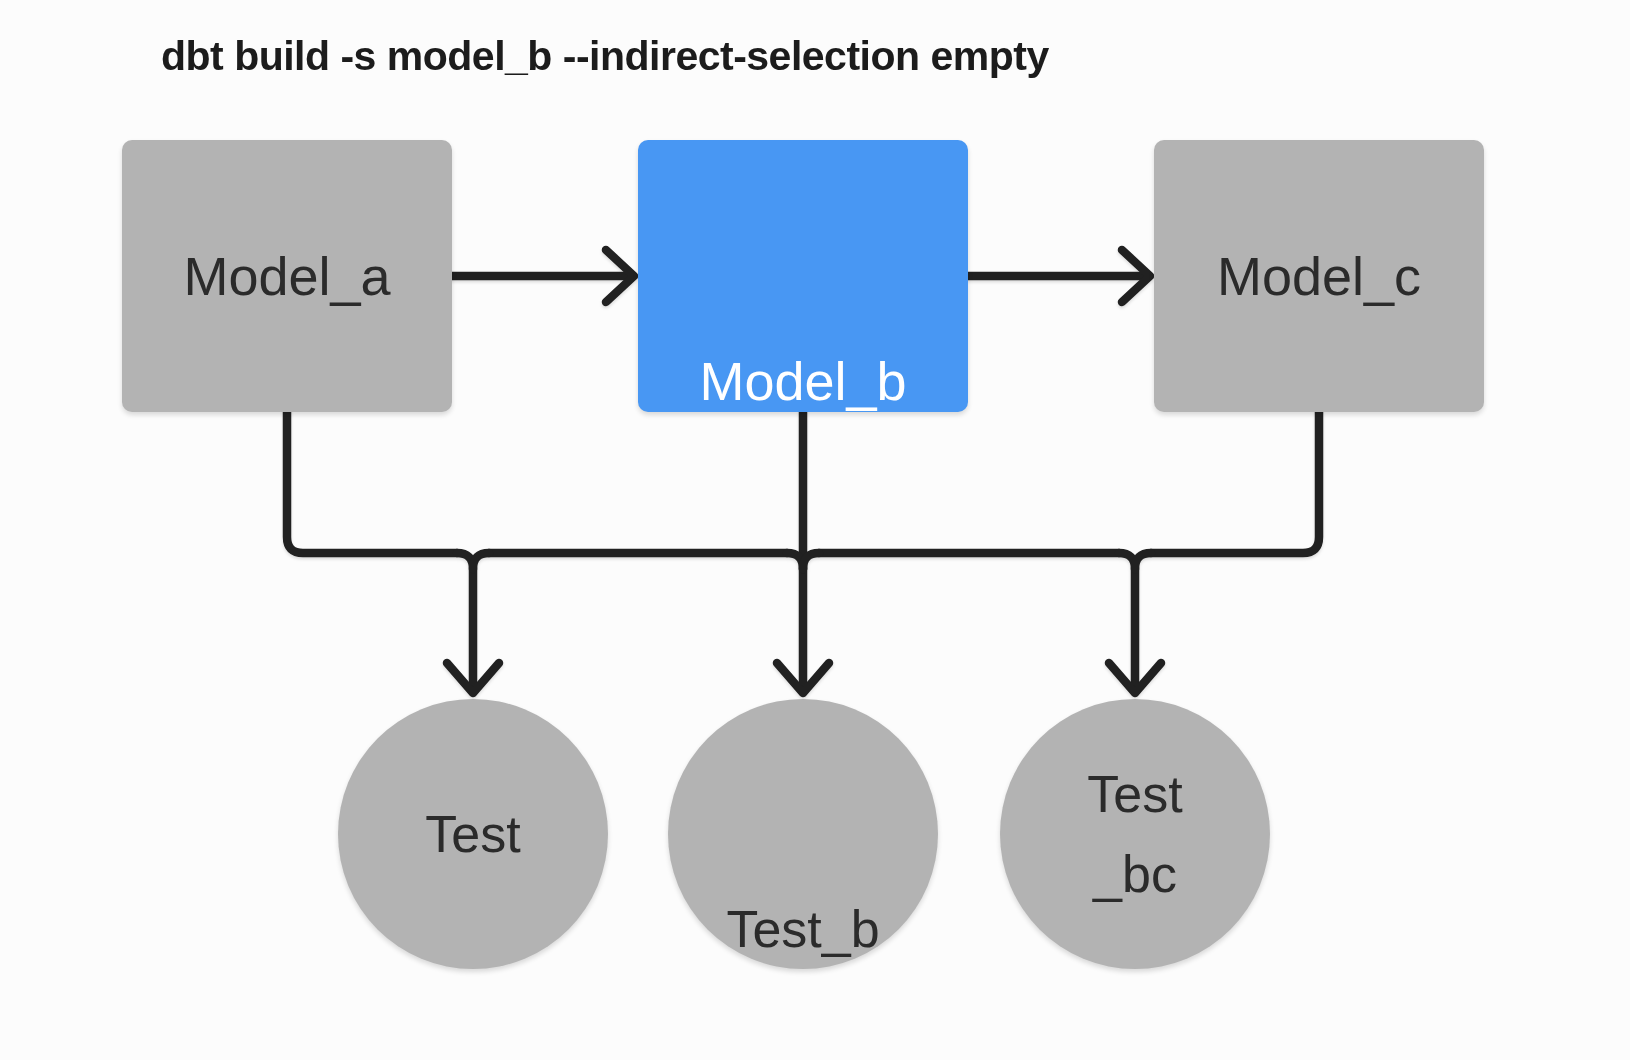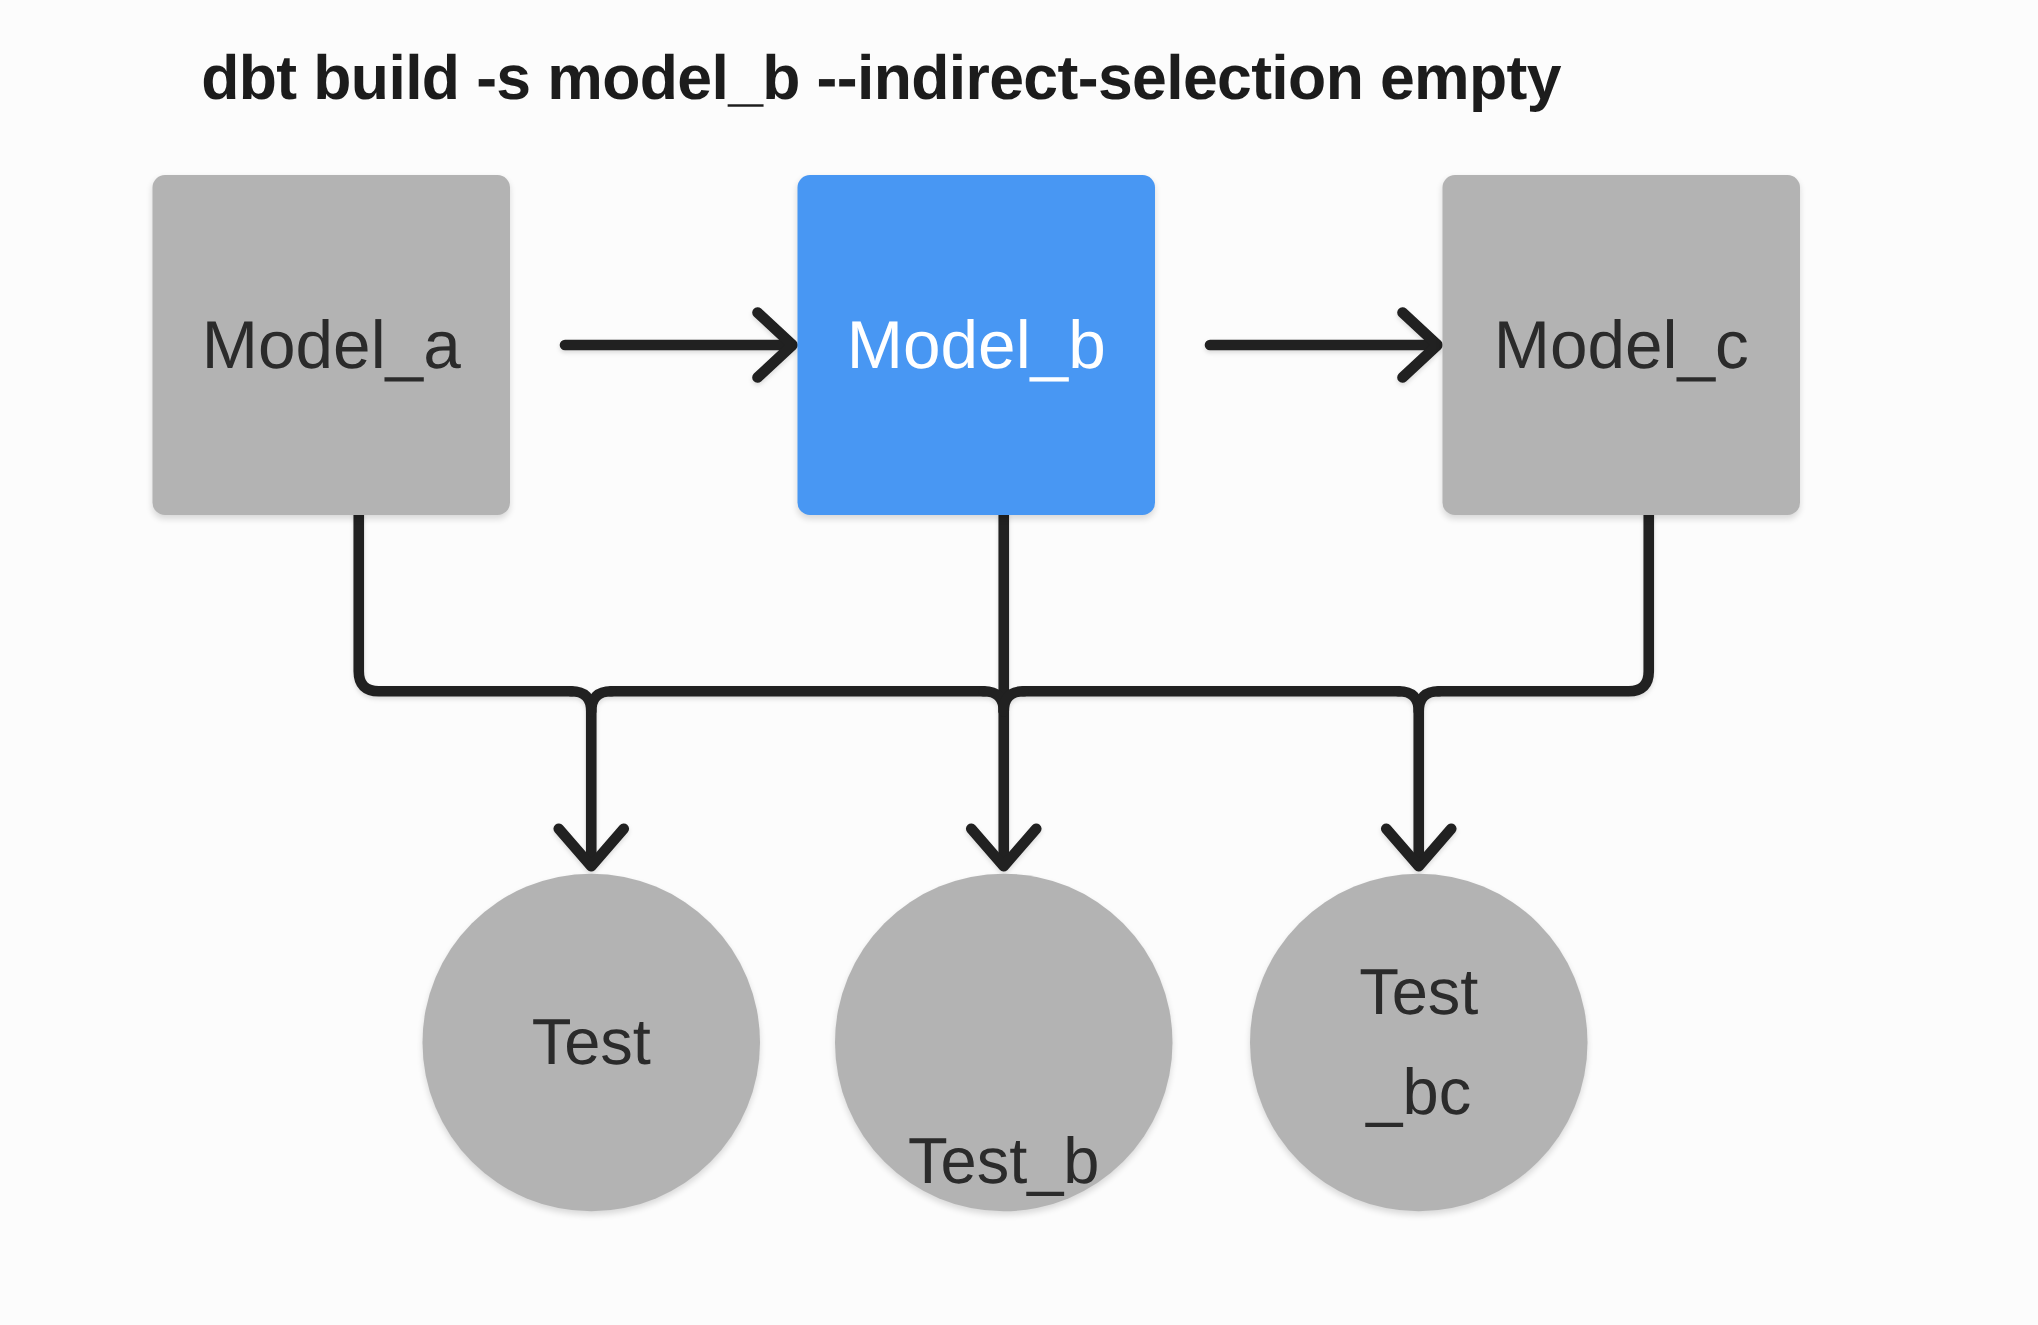--- a/index.html
+++ b/index.html
@@ -12,51 +12,52 @@
     position: relative;
     width: 1630px;
     height: 1060px;
     background: #fcfcfc;
     overflow: hidden;
   }
   .title {
     position: absolute;
     left: 161px;
     top: 33px;
-    font-size: 50px;
+    font-size: 41px;
     font-weight: 600;
     letter-spacing: -0.5px;
     color: #1c1c1c;
     white-space: nowrap;
   }
   .connector-svg {
     position: absolute;
     left: 0;
     top: 0;
     width: 1630px;
     height: 1060px;
     filter: drop-shadow(0 2.5px 1.5px rgba(0,0,0,0.13));
   }
   .model-box {
     position: absolute;
     top: 140px;
-    width: 286px;
+    width: 330px;
     height: 272px;
     border-radius: 10px;
     background: #b3b3b3;
     display: flex;
     align-items: center;
     justify-content: center;
     font-size: 54px;
     color: #2b2b2b;
     box-shadow: 0 3px 5px rgba(0,0,0,0.14);
   }
   .model-box.highlight {
     background: #4897f3;
     color: #ffffff;
+    align-items: flex-end;
   }
   .box-a { left: 122px; }
   .box-b { left: 638px; }
   .box-c { left: 1154px; align-items: center; }
   .test-circle {
     position: absolute;
     top: 699px;
     width: 270px;
     height: 270px;
     border-radius: 50%;

